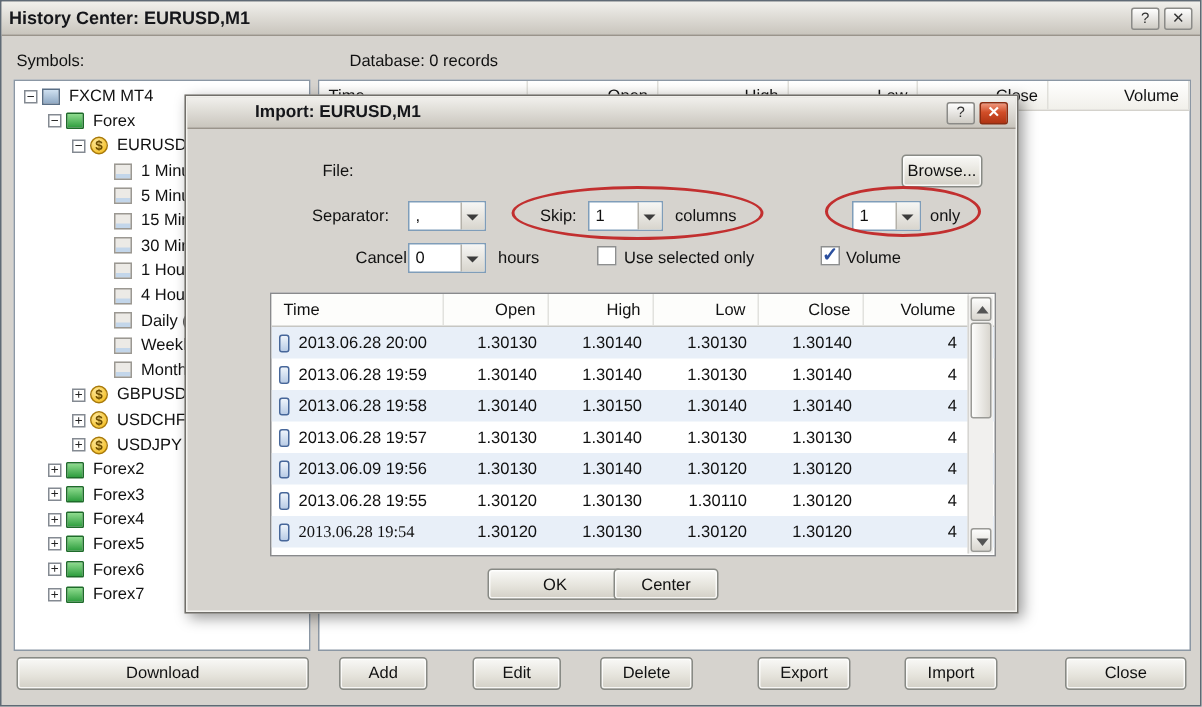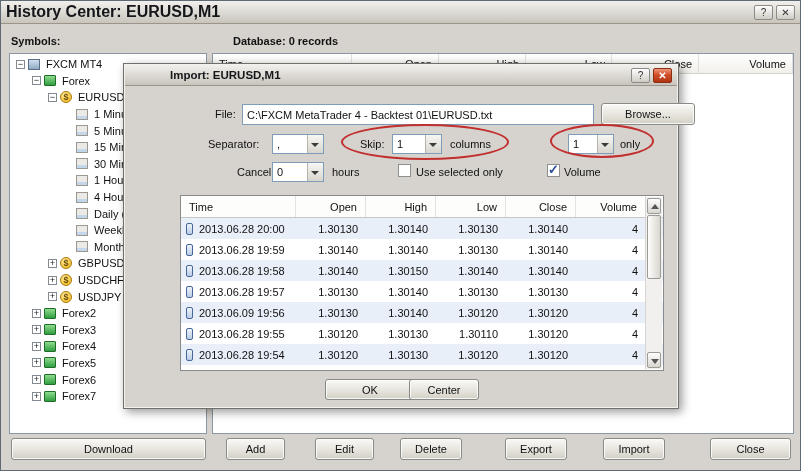--- a/index.html
+++ b/index.html
@@ -2,27 +2,27 @@
 <html><head>
 <meta charset="utf-8">
 <style>
   * { margin:0; padding:0; box-sizing:border-box; }
   body { font-family:"Liberation Sans", sans-serif; }
   .screen { position:relative; width:801px; height:471px; background:#d6d3ce; font-size:11px; color:#111; overflow:hidden; border:1px solid #5f6a75; }
 
   
   .titlebar { display:flex; align-items:center; padding:0 5px; background:linear-gradient(#f1f0ec,#c9c5bd); border-bottom:1px solid #9a948b; }
   .win-titlebar { position:absolute; top:0; left:0; width:100%; height:23px; }
-  .title-text { font-weight:bold; font-size:16px; color:#15161a; white-space:nowrap; }
+  .title-text { font-weight:bold; font-size:12px; color:#15161a; white-space:nowrap; }
   .tb-btns { margin-left:auto; display:flex; gap:3px; }
   .tb-btn { width:19px; height:15px; border:1px solid #8b8b88; border-radius:2px; background:linear-gradient(#fefefe,#cfccc5); font-size:10px; line-height:13px; text-align:center; color:#333; }
   .tb-btn.red { background:linear-gradient(#f0977c,#d14e28 45%,#b03413); border-color:#8a2d12; color:#fff; font-weight:bold; }
 
   .lbl { position:absolute; white-space:nowrap; font-size:11px; }
-  .screen > .lbl { z-index:1;font-weight:bold; }
+  .screen > .lbl { z-index:1; }
 
   
   .tree-panel { position:absolute; left:8px; top:52px; width:198px; height:381px; background:#fff; border:1px solid #8b97a4; overflow:hidden; padding-top:2px; z-index:1; }
   .tree-item { display:flex; align-items:center; height:16.6px; white-space:nowrap; }
   .expander { width:9px; height:9px; border:1px solid #848a92; background:#fff; font-size:9px; line-height:7px; text-align:center; margin-right:3px; color:#222; flex:none; }
   .expander-spacer { width:12px; flex:none; }
   .tree-ico { width:12px; height:11px; margin-right:4px; flex:none; }
   .server-icon { background:linear-gradient(#cfe0f0,#8fa9c4); border:1px solid #5a6f86; }
   .folder-icon { background:linear-gradient(#8fdc8f,#2f9e3f); border:1px solid #1e6b2a; border-radius:1px; }
   .currency-icon { width:12px; height:12px; border-radius:50%; background:radial-gradient(circle at 35% 30%, #ffe89a, #f2b70d); border:1px solid #a8790a; font-size:9px; font-weight:bold; color:#6d4d00; text-align:center; line-height:11px; }
@@ -219,24 +219,21 @@
   <div class="dialog">
     <div class="titlebar dlg-titlebar">
       <span class="title-text dlg-title">Import: EURUSD,M1</span>
       <span class="tb-btns">
         <span class="tb-btn">?</span>
         <span class="tb-btn red">✕</span>
       </span>
     </div>
 
     <span class="lbl" style="left:91px; top:44px">File:</span>
-    <div class="textfield" style="left:118px; top:40px; width:352px; height:21px">
-      <span>C:\FXCM MetaTrader 4 - Backtest 01\EURUSD.txt</span>
-    </div>
-    <div class="btn" style="left:477px; top:39px; width:94px; height:22px">Browse...</div>
+    <div class="btn" style="left:477px; top:39px; width:54px; height:22px">Browse...</div>
 
     <span class="lbl" style="left:84px; top:74px">Separator:</span>
     <div class="combo" style="left:148px; top:70px; width:52px">
       <span class="combo-val">,</span>
       <span class="combo-arrow"></span>
     </div>
 
     <span class="lbl" style="left:236px; top:74px">Skip:</span>
     <div class="combo" style="left:268px; top:70px; width:50px">
       <span class="combo-val">1</span>
@@ -332,21 +329,21 @@
               <span class="record-ico"></span>
               <span>2013.06.28 19:55</span>
             </span>
             <span class="dt-cell" style="width: 70px;">1.30120</span>
             <span class="dt-cell" style="width: 70px;">1.30130</span>
             <span class="dt-cell" style="width: 70px;">1.30110</span>
             <span class="dt-cell" style="width: 70px;">1.30120</span>
             <span class="dt-cell" style="width: 70px;">4</span>
           </div>
           <div class="dt-row alt">
-            <span class="dt-cell first" style="width: 115px;">
+            <span class="dt-cell first" style="width: 115px; font-family: Liberation Serif, serif;">
               <span class="record-ico"></span>
               <span>2013.06.28 19:54</span>
             </span>
             <span class="dt-cell" style="width: 70px;">1.30120</span>
             <span class="dt-cell" style="width: 70px;">1.30130</span>
             <span class="dt-cell" style="width: 70px;">1.30120</span>
             <span class="dt-cell" style="width: 70px;">1.30120</span>
             <span class="dt-cell" style="width: 70px;">4</span>
           </div>
         </div>

